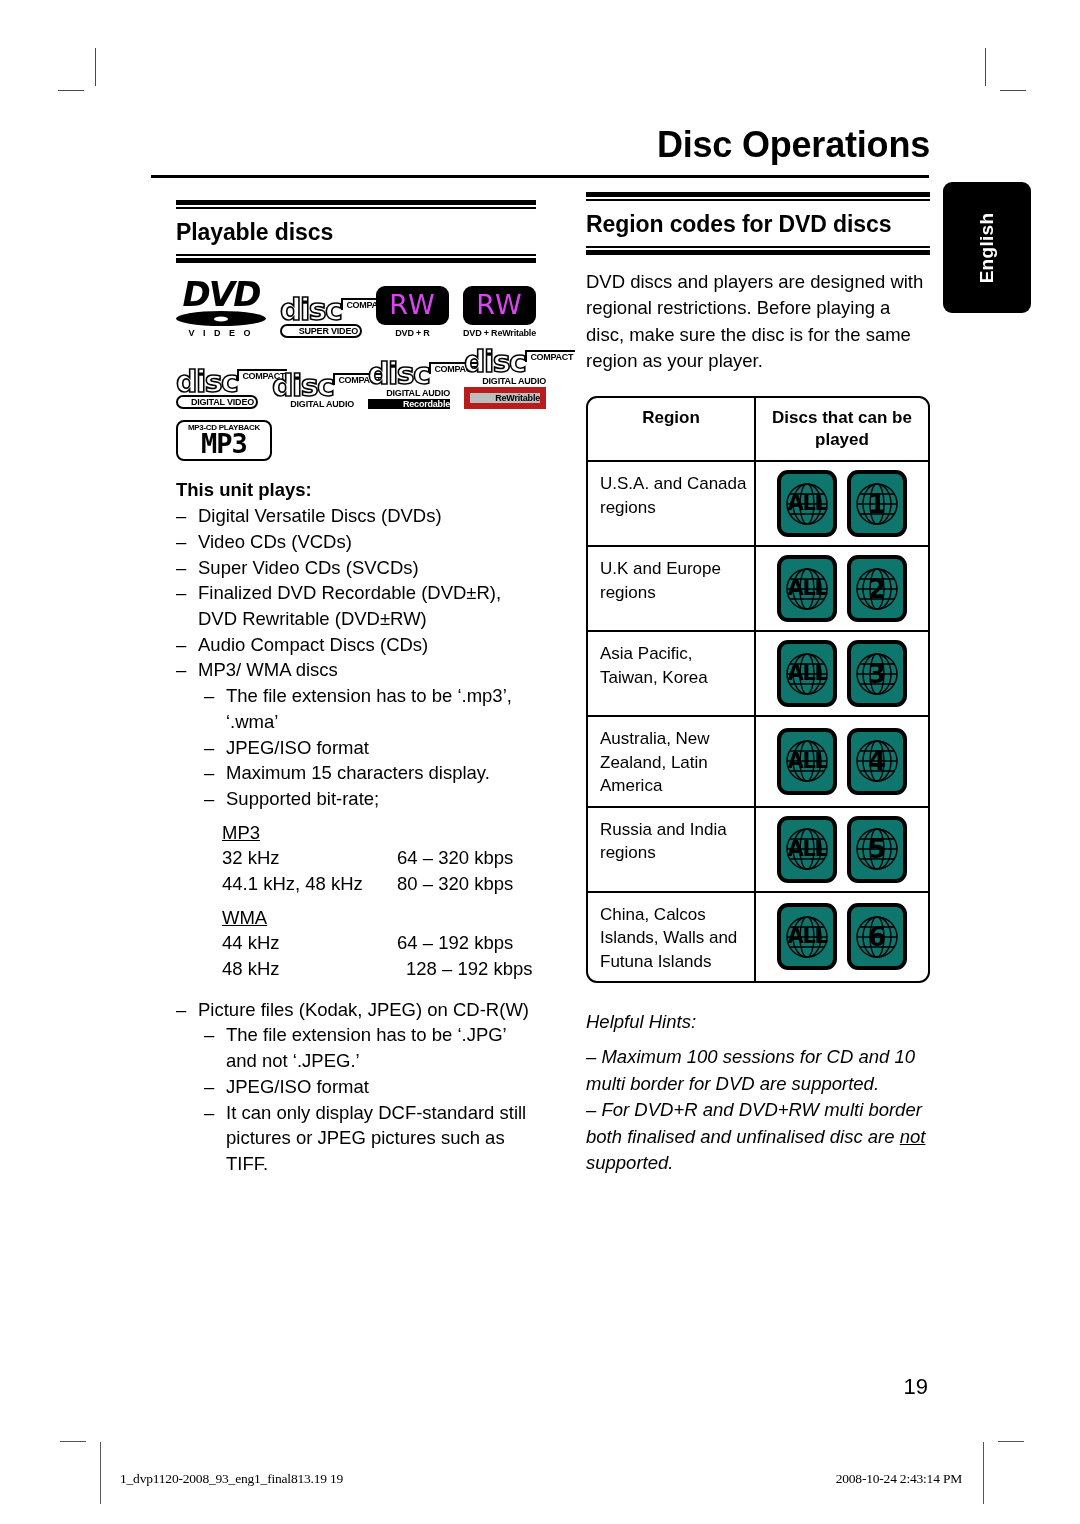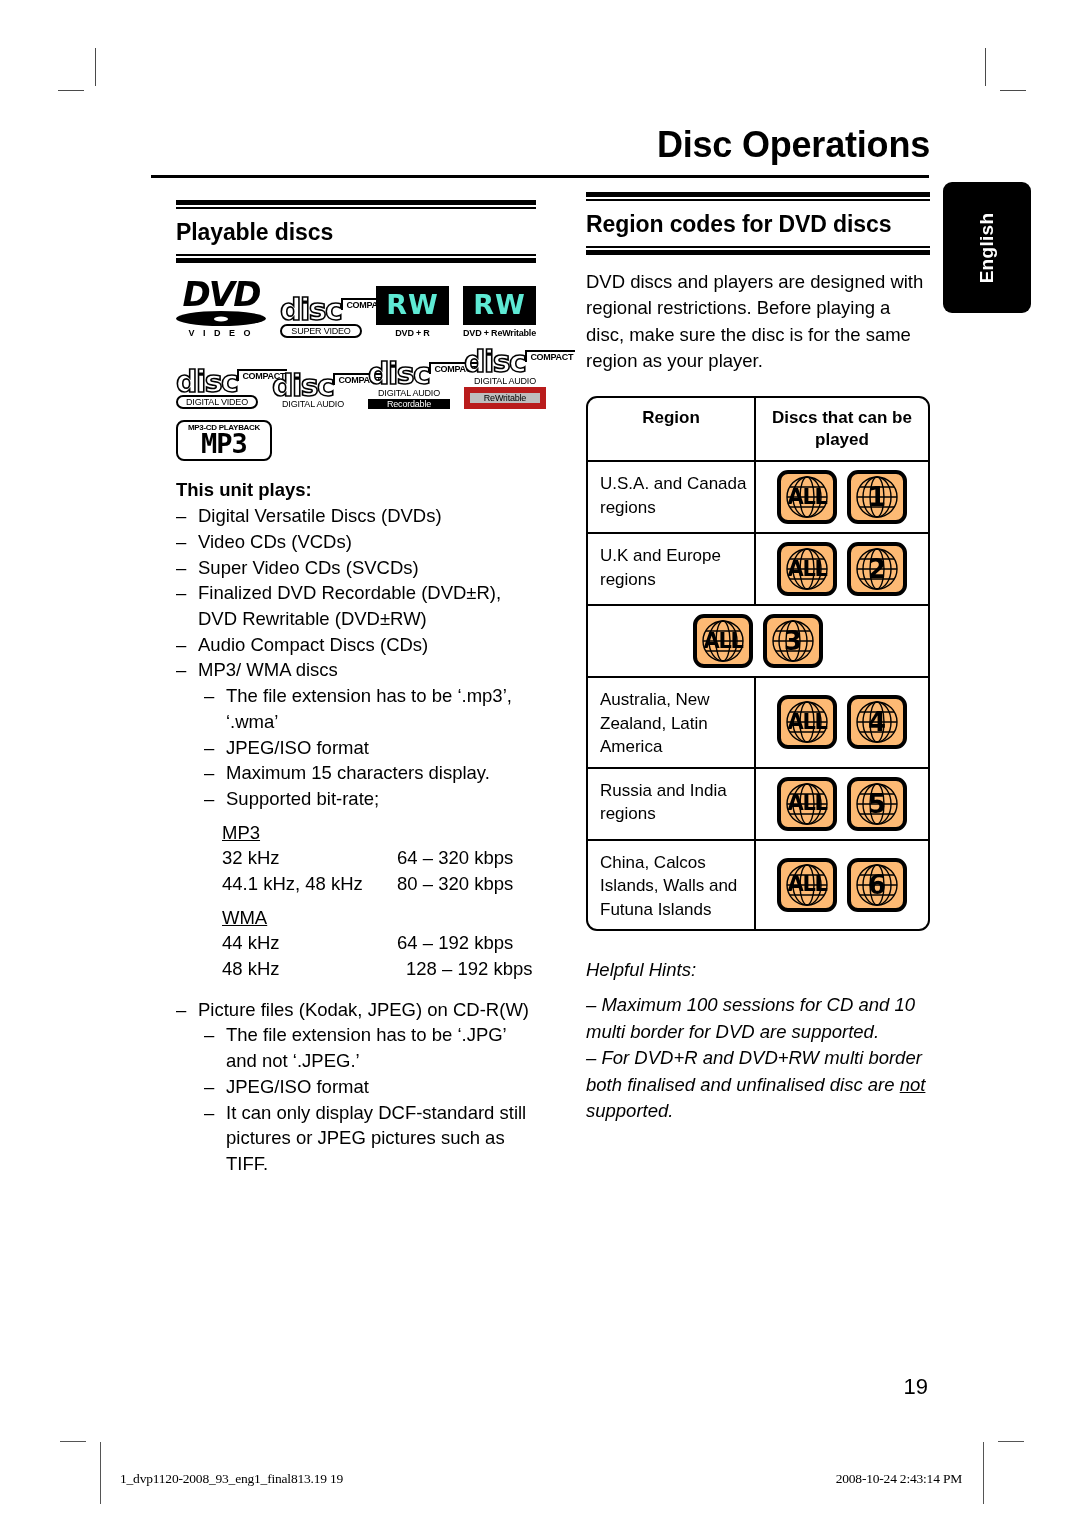--- a/index.html
+++ b/index.html
@@ -102,32 +102,32 @@
     font-family: "DejaVu Sans", sans-serif;
     -webkit-text-stroke: 1.6px #000; color: #fff;
   }
   .cd-compact {
     font-size: 9px; font-weight: bold; letter-spacing: -0.3px;
     border-top: 2px solid #000; border-left: 2px solid #000;
     padding: 1px 2px 0 3px; margin-bottom: 13px;
     line-height: 1;
   }
   .cd-sub {
-    font-size: 9px; font-weight: normal; text-align:center;
+    font-size: 9px; font-weight: bold; text-align:right;
     letter-spacing: -0.2px; line-height: 1.15; margin-top: 1px;
   }
   .cd-sub.boxed { border: 2px solid #000; border-radius: 7px; padding: 0 2px; }
   .cd-sub.inv { background:#000; color:#fff; border:none; border-radius:0; }
   .cd-sub.grey { background:#bdbdbd; color:#000; border:6px solid #b91c1c; border-radius:0; }
 
   
   .rwlogo { width: 78px; text-align:center; }
   .rw-box {
-    background:#000; color:#5eead4; border-radius: 0;
-    font-size: 27px; font-weight: bold; letter-spacing: 1px;
+    background:#000; color:#d946ef; border-radius: 9px;
+    font-size: 27px; font-weight: normal; letter-spacing: 1px;
     padding: 5px 0 7px 0; line-height: 1;
     font-family: "DejaVu Sans", sans-serif;
   }
   .rw-label { font-size: 9px; font-weight: bold; margin-top: 3px; letter-spacing: -0.2px; }
 
   
   .mp3logo {
     width: 86px; border: 2.5px solid #000; border-radius: 8px;
     padding: 2px 3px 3px 3px; text-align:center;
   }
@@ -193,25 +193,25 @@
   }
   .rt-head .rt-c1, .rt-head .rt-c2 {
     font-weight: bold; text-align: center; font-size: 17px;
     padding-top: 9px; padding-bottom: 9px; line-height: 1.3;
     display: block;
   }
   .rt-head .rt-c1 { padding-left: 0; }
 
   
   .globe {
-    width: 60px; height: 54px;
+    width: 60px; height: 67px;
     border: 4px solid #000; border-radius: 11px;
     position: relative; box-sizing: border-box;
     display:flex; align-items:center; justify-content:center;
-    background:#fdba74;
+    background:#0f766e;
   }
   .globe svg { position:absolute; left:50%; top:50%; transform:translate(-50%,-50%); }
   .globe .gl-txt {
     position: relative; z-index: 2;
     font-size: 21px; font-weight: bold;
     font-family: "DejaVu Sans", sans-serif;
     letter-spacing: -1.3px;
     line-height: 1;
   }
   .globe .gl-txt.num { font-size: 26px; letter-spacing: 0; }
@@ -520,20 +520,21 @@
                   <line x1="6" y1="12" x2="40" y2="12"></line>
                   <line x1="6" y1="32" x2="40" y2="32"></line>
                 </g>
               </svg>
             <span class="gl-txt num">2</span>
           </div>
         </div>
       </div>
 
       <div class="rt-row">
+        <div class="rt-c1">Asia Pacific, Taiwan, Korea</div>
         <div class="rt-c2">
           <div class="globe">
             <svg width="46" height="44" viewBox="0 0 46 44" aria-hidden="true">
                 <g fill="none" stroke="#000" stroke-width="1.4">
                   <circle cx="23" cy="22" r="20"></circle>
                   <ellipse cx="23" cy="22" rx="7" ry="20"></ellipse>
                   <ellipse cx="23" cy="22" rx="14" ry="20"></ellipse>
                   <line x1="3" y1="22" x2="43" y2="22"></line>
                   <line x1="6" y1="12" x2="40" y2="12"></line>
                   <line x1="6" y1="32" x2="40" y2="32"></line>

